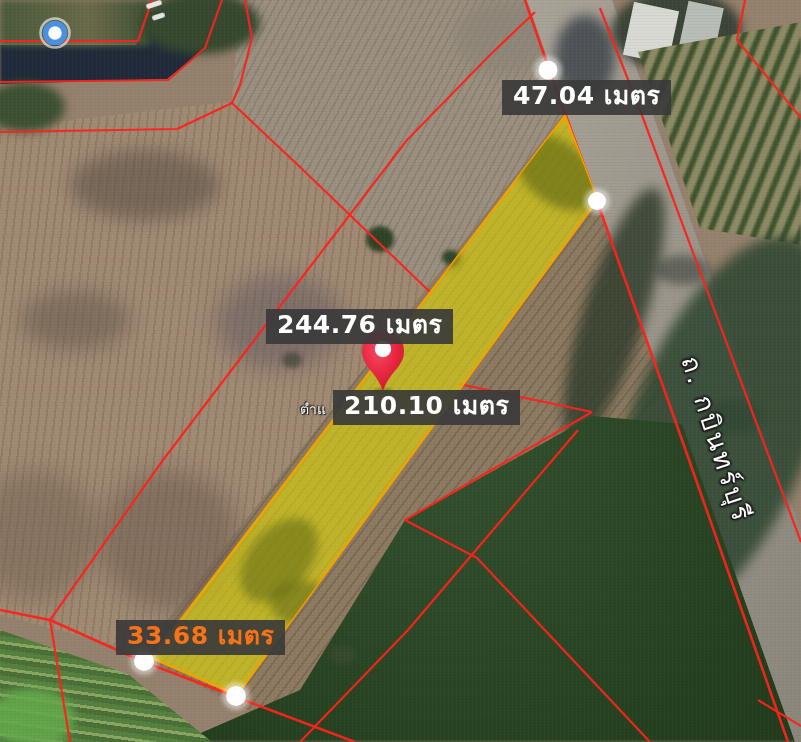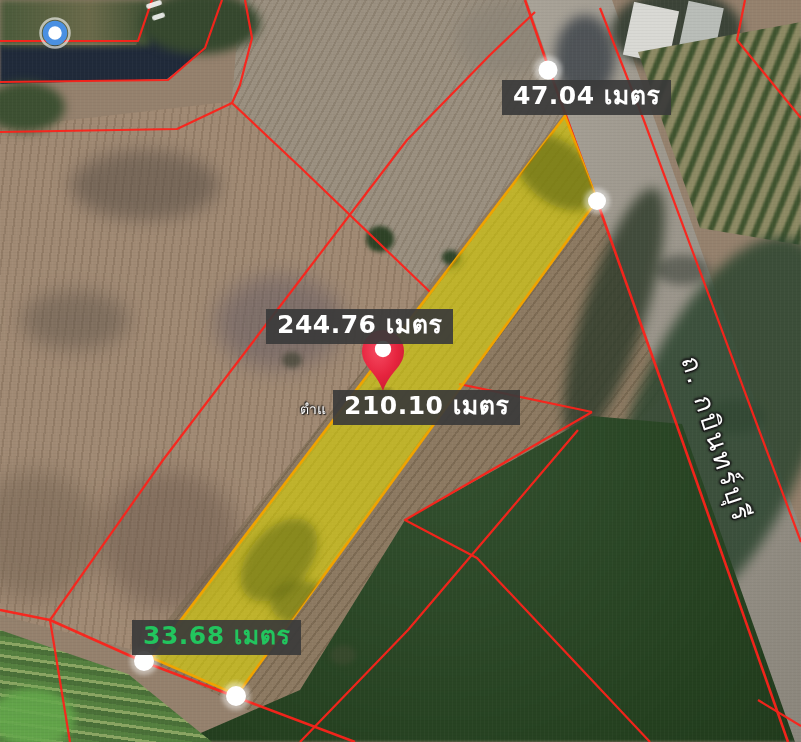--- a/index.html
+++ b/index.html
@@ -196,15 +196,15 @@
   <div class="frag" style="left:146px;top:2px;width:16px;height:5px;transform:rotate(-18deg);z-index:22;"></div>
   <div class="frag" style="left:152px;top:14px;width:13px;height:5px;transform:rotate(-18deg);z-index:22;"></div>
 
   <div class="ghost-text" style="left:300px;top:398px;">ตำแ</div>
 
   <div class="road-name">ถ. กบินทร์บุรี</div>
 
   <div class="mlabel" style="left: 502px; top: 80px; background: rgba(58, 58, 58, 0.918); color: rgb(255, 255, 255);">47.04 เมตร</div>
   <div class="mlabel" style="left: 266px; top: 309px; background: rgba(58, 58, 58, 0.918); color: rgb(255, 255, 255);">244.76 เมตร</div>
   <div class="mlabel" style="left: 333px; top: 390px; background: rgba(58, 58, 58, 0.918); color: rgb(255, 255, 255);">210.10 เมตร</div>
-  <div class="mlabel" style="left: 132px; top: 620px; background: rgba(58, 58, 58, 0.918); color: #22c55e;">33.68 เมตร</div>
+  <div class="mlabel" style="left: 116px; top: 620px; background: rgba(58, 58, 58, 0.918); color: #f97316;">33.68 เมตร</div>
 
 </div>
 
 </body></html>

